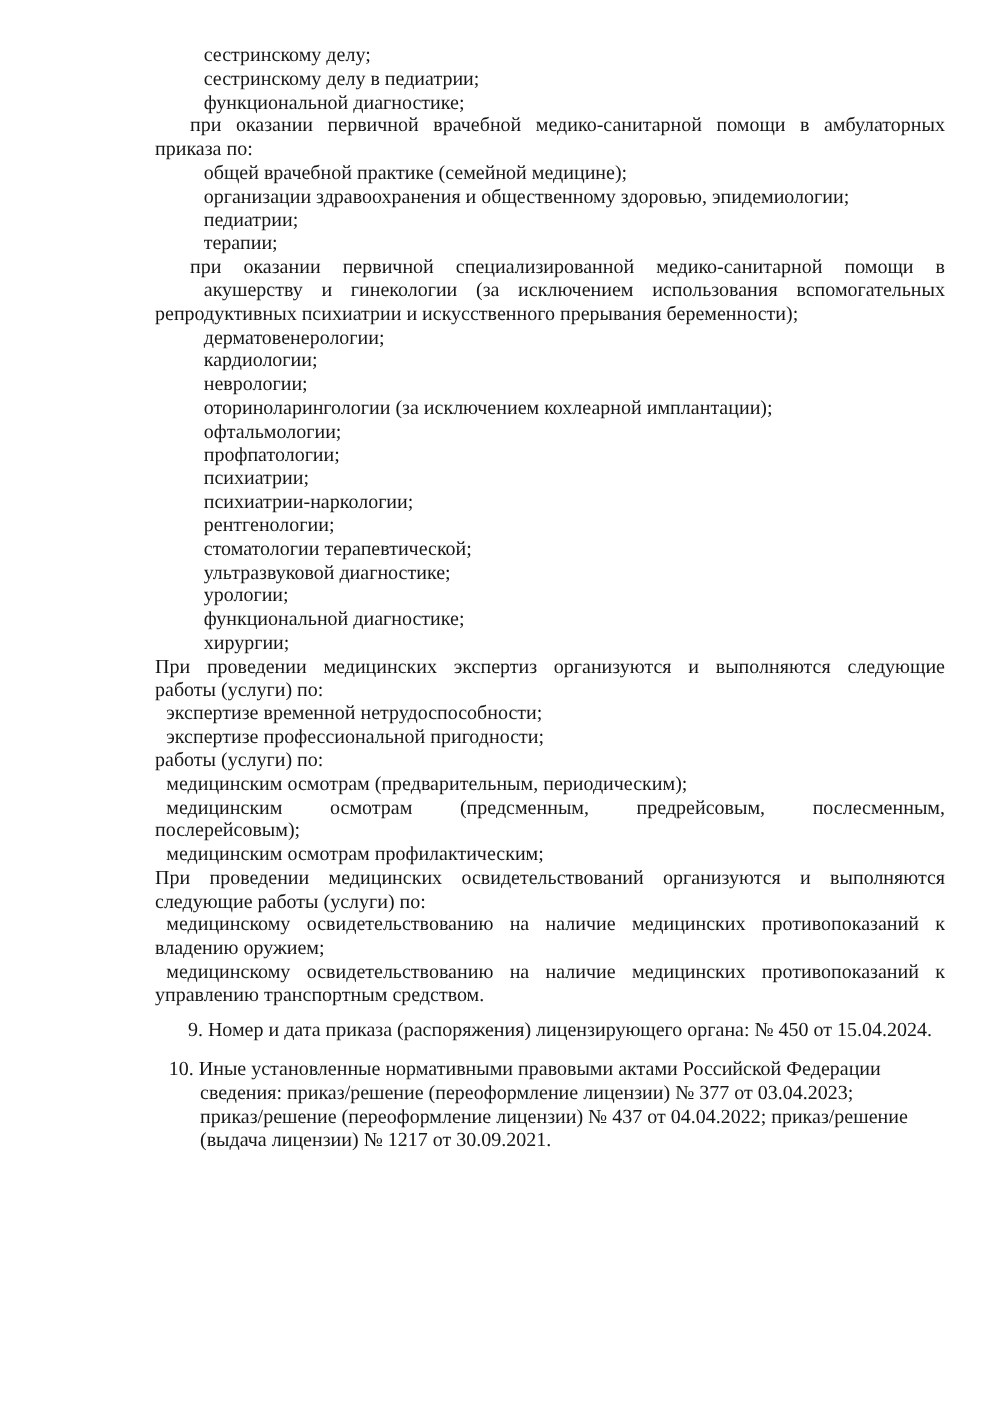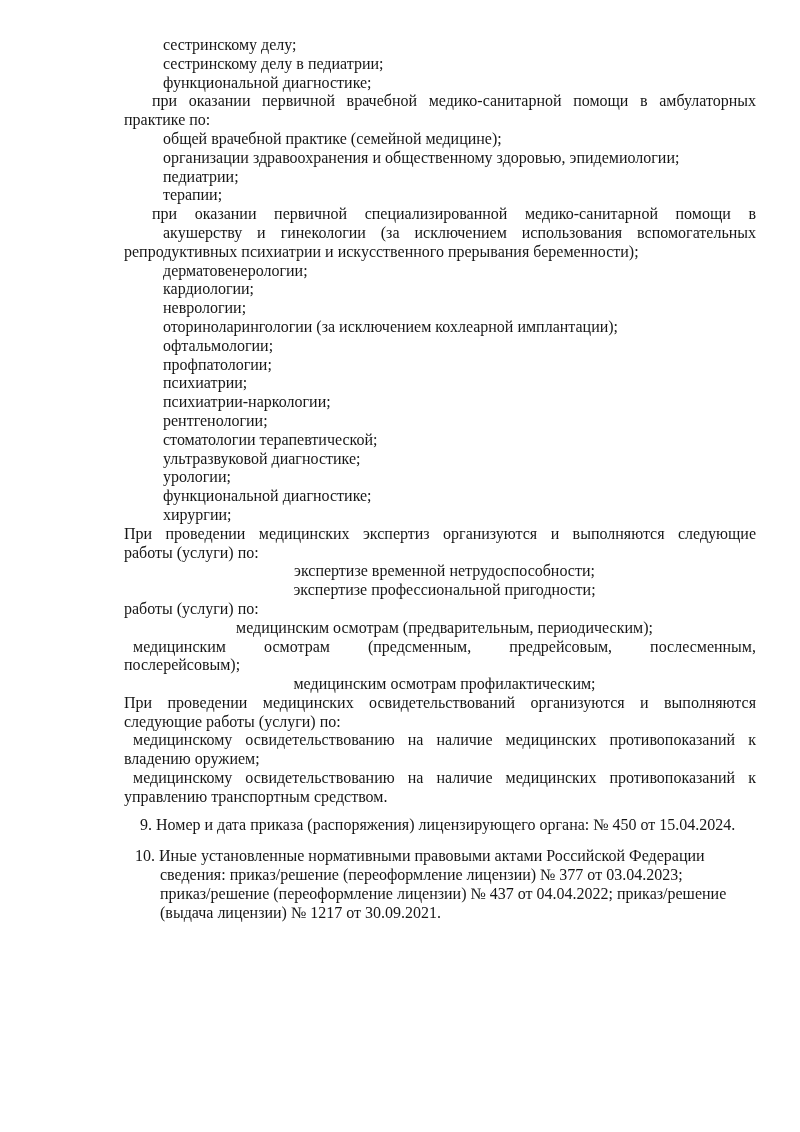--- a/index.html
+++ b/index.html
@@ -27,37 +27,37 @@
   .line {
     white-space: nowrap;
   }
   .line.just {
     white-space: normal;
     text-align: justify;
     text-align-last: justify;
   }
   
   .ind-base   { padding-left: 0; }
-  .ind-small  { padding-left: 9px; text-align: center; }
+  .ind-small  { padding-left: 9px; }
   .ind-para   { padding-left: 28px; }
   .ind-list   { padding-left: 39px; }
-  .ind-item9  { padding-left: 16px; }
+  .ind-item9  { padding-left: 16px; text-align: center; }
   .ind-item10 { padding-left: 11px; }
   .ind-item10c{ padding-left: 36px; }
 </style>
 </head>
 <body>
 
 <div class="page">
   <div class="textblock" id="textblock">
       <div class="line ind-list">сестринскому делу;</div>
       <div class="line ind-list">сестринскому делу в педиатрии;</div>
       <div class="line ind-list">функциональной диагностике;</div>
       <div class="line ind-para just">при оказании первичной врачебной медико-санитарной помощи в амбулаторных</div>
-      <div class="line ind-base">практике по:</div>
+      <div class="line ind-base">приказа по:</div>
       <div class="line ind-list">общей врачебной практике (семейной медицине);</div>
       <div class="line ind-list">организации здравоохранения и общественному здоровью, эпидемиологии;</div>
       <div class="line ind-list">педиатрии;</div>
       <div class="line ind-list">терапии;</div>
       <div class="line ind-para just">при оказании первичной специализированной медико-санитарной помощи в</div>
       <div class="line ind-list just">акушерству и гинекологии (за исключением использования вспомогательных</div>
       <div class="line ind-base">репродуктивных психиатрии и искусственного прерывания беременности);</div>
       <div class="line ind-list">дерматовенерологии;</div>
       <div class="line ind-list">кардиологии;</div>
       <div class="line ind-list">неврологии;</div>

